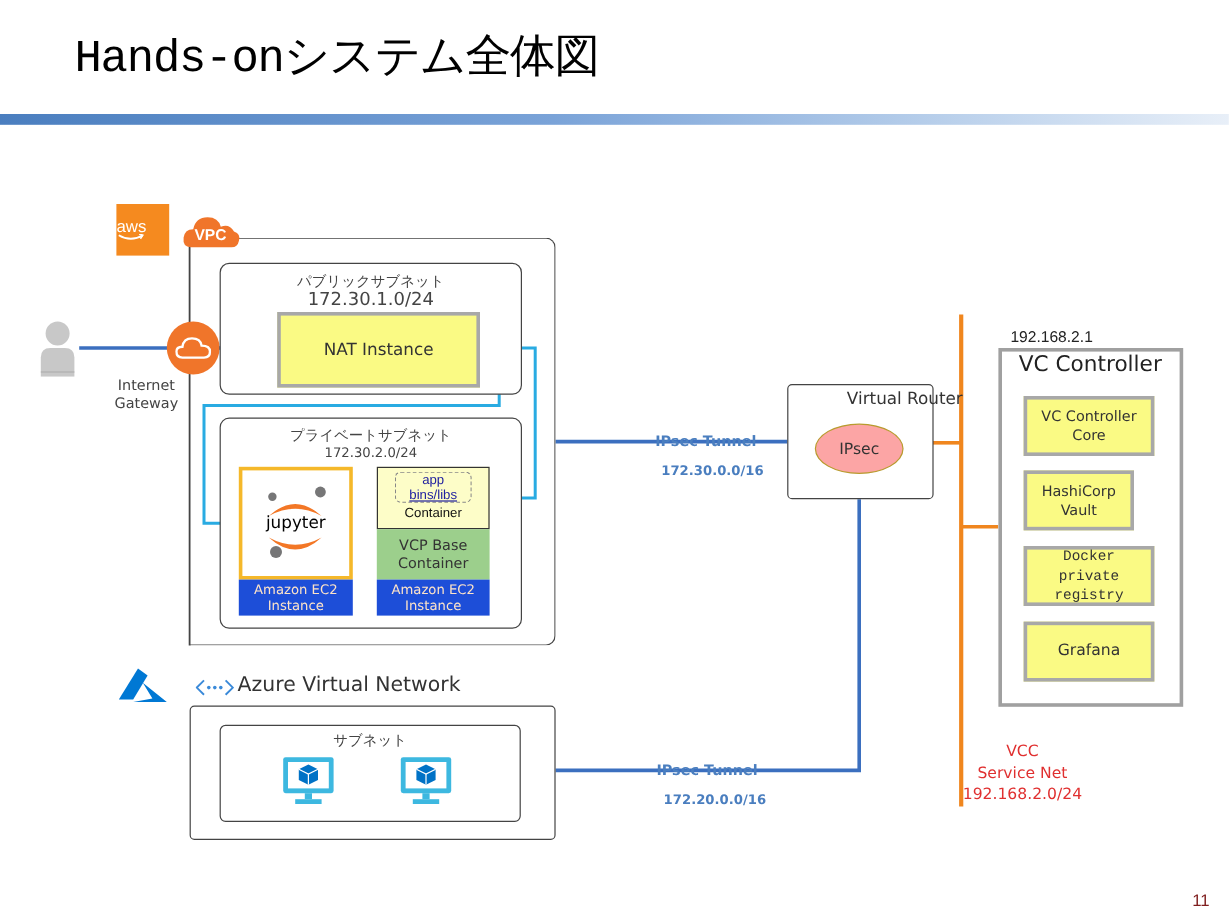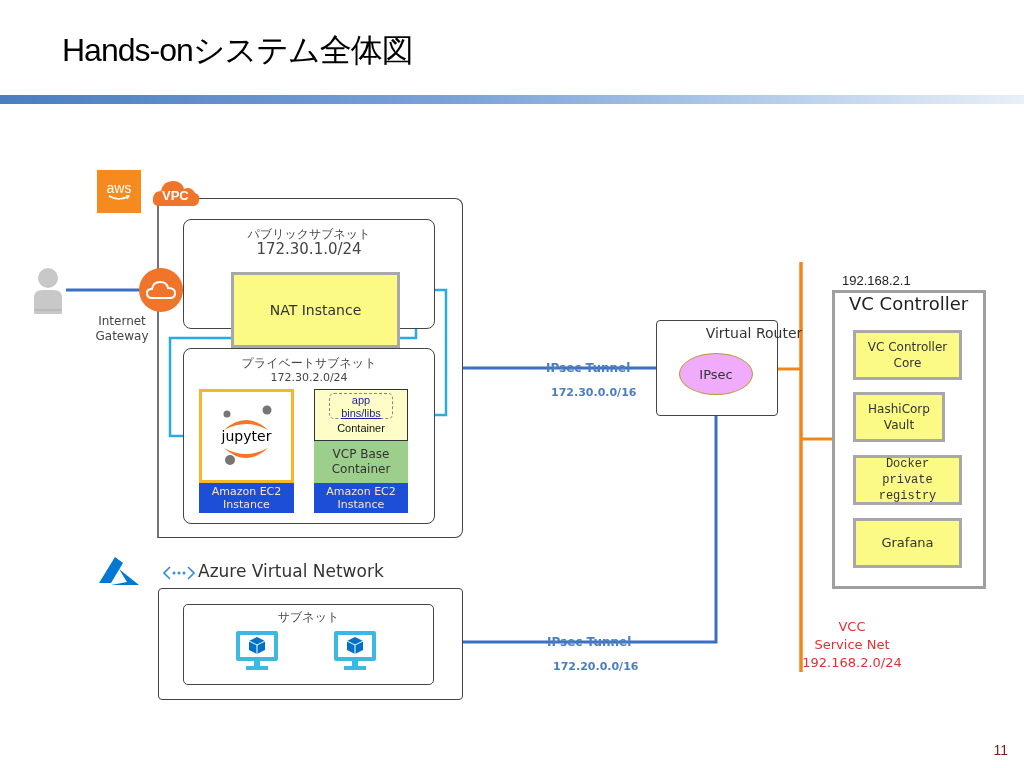--- a/index.html
+++ b/index.html
@@ -5,22 +5,22 @@
     html, body { margin: 0; padding: 0; }
     body {
       width: 1024px; height: 768px; position: relative; overflow: hidden;
       background: #ffffff;
       font-family: "DejaVu Sans", sans-serif;
       color: #333;
     }
     .abs { position: absolute; }
     .slide-title {
       position: absolute; left: 62px; top: 20px;
-      font-family: Liberation Sans, sans-serif;
-      font-size: 32px; line-height: 60px; color: #000; letter-spacing: -1px;
+      font-family: Liberation Mono, monospace;
+      font-size: 38px; line-height: 60px; color: #000; letter-spacing: -1px;
       white-space: nowrap;
     }
     .title-bar {
       position: absolute; left: 0; top: 95px; width: 1024px; height: 9px;
       background: linear-gradient(to right, #4a7ebf 0%, #7aa3d8 45%, #b5cdea 75%, #e8eff8 100%);
     }
     .box {
       position: absolute; box-sizing: border-box;
       border: 1.5px solid #444; border-radius: 8px; background: #fff;
     }
@@ -76,21 +76,21 @@
 
   <line x1="463" y1="368" x2="656" y2="368" stroke="#3b6fbf" stroke-width="3"></line>
 
   <polyline points="463,642 716,642 716,416" fill="none" stroke="#3b6fbf" stroke-width="3"></polyline>
 
   <line x1="801" y1="262" x2="801" y2="672" stroke="#f0861e" stroke-width="3.5"></line>
   <line x1="777" y1="369" x2="801" y2="369" stroke="#f0861e" stroke-width="3"></line>
   <line x1="801" y1="439" x2="832" y2="439" stroke="#f0861e" stroke-width="3"></line>
 </svg>
 
-<div class="abs" style="left:97px;top:170px;width:44px;height:43px;background:#f58a1f;display:flex;flex-direction:column;align-items:center;justify-content:center;">
+<div class="abs" style="left:97px;top:170px;width:44px;height:43px;background:#f58a1f;display:flex;flex-direction:column;align-items:flex-start;justify-content:center;">
   <span style="color:#fff;font-size:14px;font-family:'Liberation Sans',sans-serif;line-height:14px;">aws</span>
   <svg width="24" height="7">
       <path d="M2,1 Q12,7 22,1" fill="none" stroke="#fff" stroke-width="1.6"></path>
       <path d="M19,0 L22,1 L20,4" fill="none" stroke="#fff" stroke-width="1.3"></path>
     </svg>
 </div>
 
 <div class="abs" style="left:158px;top:198px;width:305px;height:340px;box-sizing:border-box;border:1.5px solid #444;border-left:none;border-radius:0 8px 8px 0;"></div>
 <div class="abs" style="left:158px;top:536px;width:10px;height:2px;"></div>
 
@@ -113,21 +113,21 @@
   <svg width="30" height="20">
       <path d="M6,18 Q1,18 1,13 Q1,9 6,9 Q7,2 14,2 Q21,2 22,8 Q29,8 29,13 Q29,18 24,18 Z" fill="none" stroke="#fff" stroke-width="2"></path>
     </svg>
 </div>
 <div class="label" style="left:96px;top:314px;width:52px;font-size:12px;">Internet</div>
 <div class="label" style="left:94px;top:329px;width:56px;font-size:12px;">Gateway</div>
 
 <div class="box" style="left:183px;top:219px;width:252px;height:110px;"></div>
 <div class="label" style="left:183px;top:226px;width:252px;">パブリックサブネット</div>
 <div class="label" style="left:183px;top:240px;width:252px;font-size:15px;">172.30.1.0/24</div>
-<div class="yellow" style="left:231px;top:272px;width:169px;height:76px;">
+<div class="yellow" style="left:231px;top:260px;width:169px;height:63px;">
   <span style="font-size:14px;">NAT Instance</span>
 </div>
 
 <div class="box" style="left:183px;top:348px;width:252px;height:176px;"></div>
 <div class="label" style="left:183px;top:355px;width:252px;">プライベートサブネット</div>
 <div class="label" style="left:183px;top:371px;width:252px;font-size:11px;">172.30.2.0/24</div>
 
 <div class="abs" style="left:199px;top:389px;width:95px;height:94px;box-sizing:border-box;border:3px solid #f5b82a;background:#fff;">
   <svg width="89" height="88">
     <circle cx="25" cy="22" r="3.5" fill="#767677"></circle>
@@ -158,21 +158,21 @@
   <span>Instance</span>
 </div>
 
 <div class="tunnel-label" style="left:546px;top:351px;">IPsec Tunnel</div>
 <div class="tunnel-label" style="left:551px;top:376px;font-size:11px;">172.30.0.0/16</div>
 <div class="tunnel-label" style="left:547px;top:625px;">IPsec Tunnel</div>
 <div class="tunnel-label" style="left:553px;top:650px;font-size:11px;">172.20.0.0/16</div>
 
 <div class="box" style="left:656px;top:320px;width:122px;height:96px;border-radius:4px;"></div>
 <div class="label" style="left:656px;top:325px;width:122px;font-size:14px;color:#333;padding-left:37px;">Virtual Router</div>
-<div class="abs" style="left:679px;top:353px;width:74px;height:42px;box-sizing:border-box;border-radius:50%;background:#f0abfc;border:1.5px solid #b89b2e;display:flex;align-items:center;justify-content:center;">
+<div class="abs" style="left:679px;top:353px;width:74px;height:42px;box-sizing:border-box;border-radius:50%;background:#fca5a5;border:1.5px solid #b89b2e;display:flex;align-items:center;justify-content:center;">
   <span style="font-size:13px;color:#333;">IPsec</span>
 </div>
 
 <div class="label" style="left:842px;top:273px;text-align:left;font-size:13px;color:#222;font-family:'Liberation Sans',sans-serif;">192.168.2.1</div>
 <div class="abs" style="left:832px;top:290px;width:154px;height:299px;box-sizing:border-box;border:3px solid #a0a0a0;background:#fff;"></div>
 <div class="label" style="left:849px;top:293px;text-align:left;font-size:18px;color:#222;">VC Controller</div>
 
 <div class="yellow" style="left:853px;top:330px;width:109px;height:50px;flex-direction:column;font-size:12px;">
   <span>VC Controller</span>
   <span>Core</span>

